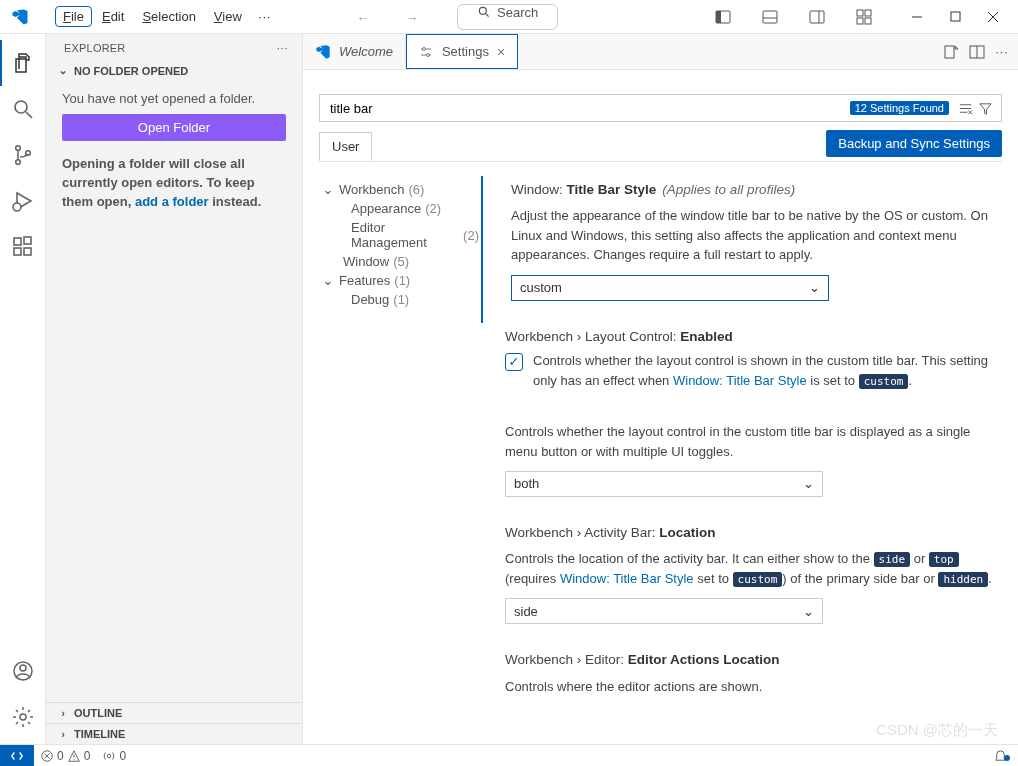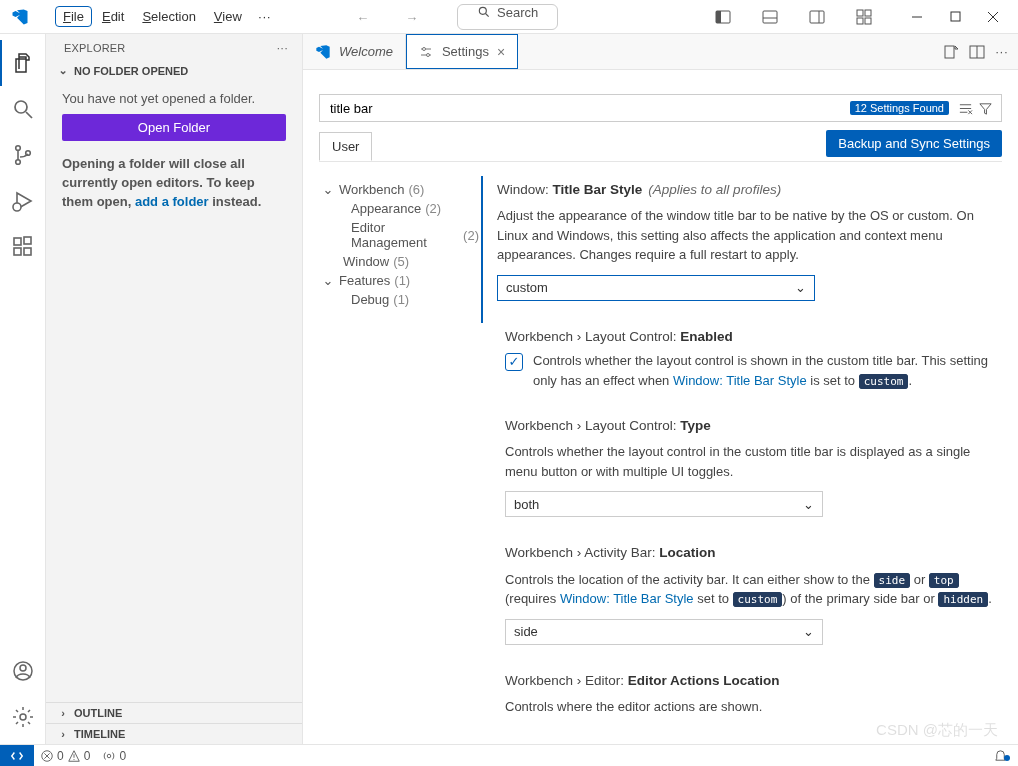--- a/index.html
+++ b/index.html
@@ -19,21 +19,21 @@
 .layout-ic { width: 26px; height: 26px; display: flex; align-items: center; justify-content: center; color: #555; }
 .body { flex: 1; display: flex; overflow: hidden; }
 .activitybar { width: 46px; background: #fff; border-right: 1px solid #e5e5e5; display: flex; flex-direction: column; align-items: center; padding-top: 6px; }
 .activitybar .aitem { width: 46px; height: 46px; display: flex; align-items: center; justify-content: center; color: #666; }
 .activitybar .aitem.active { color: #333; border-left: 2px solid #005fb8; }
 .activitybar .bottom { margin-top: auto; padding-bottom: 4px; }
 .sidebar { width: 257px; background: #f3f3f3; border-right: 1px solid #e5e5e5; display: flex; flex-direction: column; }
 .sb-header { display: flex; align-items: center; justify-content: space-between; padding: 8px 14px 6px 18px; font-size: 11px; color: #555; letter-spacing: 0.2px; }
 .sb-section-title { display: flex; align-items: center; gap: 4px; font-size: 11px; font-weight: 700; color: #444; padding: 4px 10px; }
 .sb-body { padding: 10px 16px; font-size: 13px; color: #555; }
-.btn-primary { background: #6d28d9; color: #fff; border: none; width: 100%; padding: 6px 0; border-radius: 2px; font-size: 13px; margin-top: 8px; }
+.btn-primary { background: #8b5cf6; color: #fff; border: none; width: 100%; padding: 6px 0; border-radius: 2px; font-size: 13px; margin-top: 8px; }
 .sb-desc { margin-top: 14px; line-height: 1.45; font-weight: bold; }
 .sb-desc a { color: #006ab1; text-decoration: none; }
 .sb-collapsed { border-top: 1px solid #ddd; padding: 4px 10px; font-size: 11px; font-weight: 700; color: #444; display: flex; align-items: center; gap: 4px; }
 .editor { flex: 1; display: flex; flex-direction: column; overflow: hidden; }
 .tabs { height: 36px; display: flex; align-items: stretch; border-bottom: 1px solid #e5e5e5; background: #f8f8f8; }
 .tab { display: flex; align-items: center; padding: 0 12px; gap: 8px; font-size: 13px; color: #555; background: #ececec; border-right: 1px solid #e5e5e5; }
 .tab.welcome { background: #f8f8f8; font-style: italic; }
 .tab.active { background: #fff; border-top: 1px solid #eab308; border-bottom: 1px solid #005fb8; outline: 1px solid #005fb8; outline-offset: -1px; }
 .tab-close { color: #777; font-size: 14px; }
 .tab-actions { margin-left: auto; display: flex; align-items: center; gap: 10px; padding: 0 10px; color: #555; }
@@ -46,21 +46,21 @@
 .btn-backup { background: #005fb8; color: #fff; border: none; padding: 6px 12px; font-size: 13px; border-radius: 2px; margin-bottom: 4px; }
 .settings-body { flex: 1; display: flex; overflow: hidden; }
 .toc { width: 176px; padding: 14px 0 0 18px; font-size: 13px; color: #555; overflow-y: auto; }
 .toc-row { display: flex; align-items: center; gap: 4px; padding: 2px 0; }
 .toc-row .cnt { color: #888; }
 .toc-indent1 { padding-left: 22px; }
 .toc-indent2 { padding-left: 30px; }
 .chev { width: 14px; text-align: center; color: #555; }
 .settings-list { flex: 1; overflow-y: auto; padding: 10px 16px 20px 0; }
 .setting { padding: 4px 8px 22px 26px; position: relative; line-height: 1.5; }
-.setting.mod { border-left: 2px solid #005fb8; margin-left: 2px; padding-left: 14px; }
+.setting.mod { border-left: 2px solid #005fb8; margin-left: 2px; padding-left: 28px; }
 .setting-title { font-size: 13.5px; color: #333; }
 .setting-title b { font-weight: 700; }
 .setting-scope { font-weight: 400; color: #444; }
 .setting-hint { color: #666; font-style: italic; margin-left: 6px; }
 .setting-desc { color: #444; margin-top: 6px; font-size: 13px; }
 .setting-desc a { color: #006ab1; text-decoration: none; }
 .pill { background: #e7e7e7; border: 1px solid #ccc; border-radius: 3px; font-size: 11px; padding: 0 4px; font-family: Menlo, Consolas, monospace; }
 .pill.dark2 { background: #233b5e; color: #fff; border-color: #233b5e; }
 .select { margin-top: 10px; border: 1px solid #ccc; height: 26px; width: 318px; display: flex; align-items: center; padding: 0 8px; justify-content: space-between; color: #333; background: #fff; }
 .select.accent { border-color: #005fb8; }
@@ -328,21 +328,20 @@
 
         <div class="setting">
           <div class="setting-title"><span class="setting-scope">Workbench › Layout Control: </span><b>Enabled</b></div>
           <div class="check-row">
             <div class="check">✓</div>
             <div class="setting-desc" style="margin-top:0"><span>Controls whether the layout control is shown in the custom title bar. This setting only has an effect when </span><a href="#">Window: Title Bar Style</a><span> is set to </span><span class="pill dark2">custom</span><span>.</span></div>
           </div>
         </div>
 
         <div class="setting">
-          <div class="setting-title"><span class="setting-scope">Workbench › Layout Control: </span><b>Type</b></div>
           <div class="setting-desc">Controls whether the layout control in the custom title bar is displayed as a single menu button or with multiple UI toggles.</div>
           <div class="select">
               <span>both</span>
               <span>⌄</span>
             </div>
         </div>
 
         <div class="setting">
           <div class="setting-title"><span class="setting-scope">Workbench › Activity Bar: </span><b>Location</b></div>
           <div class="setting-desc"><span>Controls the location of the activity bar. It can either show to the </span><span class="pill dark2">side</span><span> or </span><span class="pill dark2">top</span><span> (requires </span><a href="#">Window: Title Bar Style</a><span> set to </span><span class="pill dark2">custom</span><span>) of the primary side bar or </span><span class="pill dark2">hidden</span><span>.</span></div>

